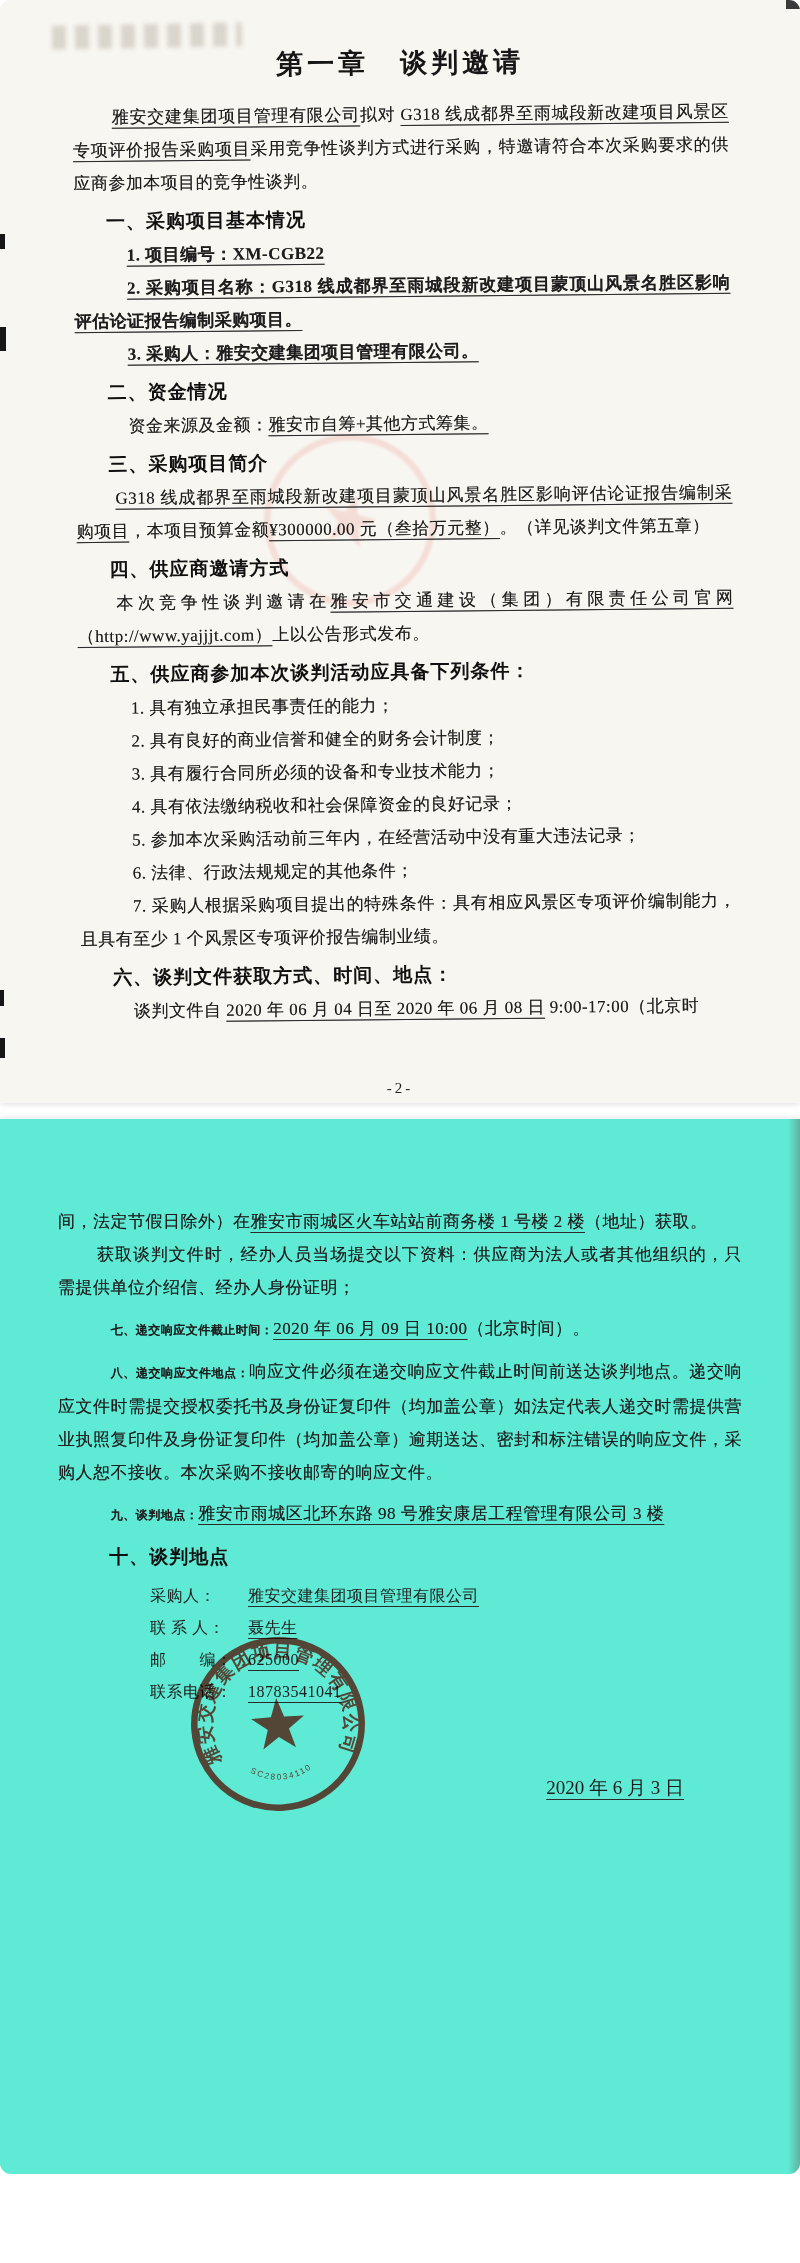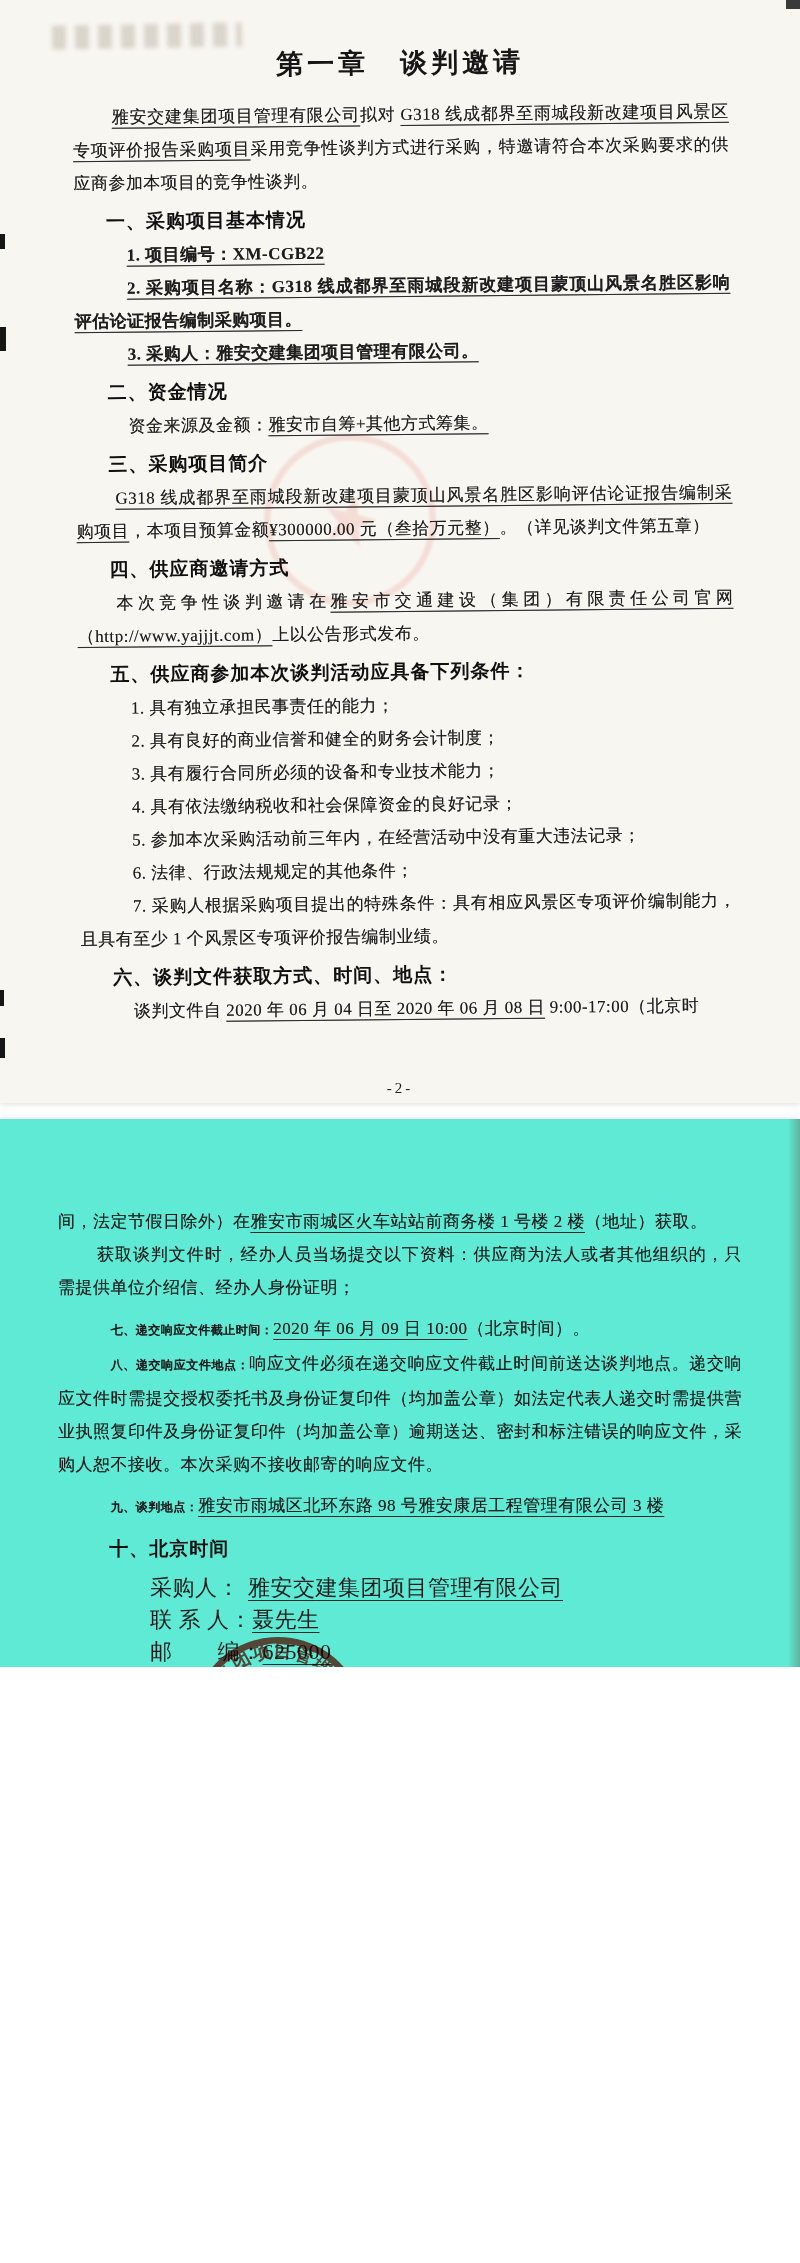--- a/index.html
+++ b/index.html
@@ -1,17 +1,17 @@
 <!DOCTYPE html>
 <html lang="zh"><head>
 <meta charset="utf-8">
 <style>
   html,body{margin:0;padding:0;background:#ffffff;}
-  .canvas{position:relative;width:800px;height:1667px;background:#ffffff;overflow:hidden;
-          font-family:"Liberation Serif","DejaVu Serif",serif;}
+  .canvas{position:relative;width:800px;height:2174px;background:#ffffff;overflow:hidden;
+          font-family:"Liberation Serif","DejaVu Serif",serif;border-radius:11px;}
   .page{position:absolute;left:0;width:800px;box-sizing:border-box;}
   .page1{top:0;height:1103px;background:#f8f6f1;padding:0 72px;
          box-shadow:0 2px 5px rgba(0,0,0,.10);}
   .page2{top:1119px;height:1083px;background:#5eead4;padding:86px 58px 0;
          box-shadow:0 -2px 5px rgba(0,0,0,.08);}
   .tilt{transform:rotate(-0.55deg);transform-origin:50% 0;}
 
   .title{margin:44px 0 16px;text-align:center;color:#161616;letter-spacing:4px;
          font-family:"Liberation Sans","DejaVu Sans",sans-serif;font-weight:bold;
          font-size:27px;line-height:38px;}
@@ -24,21 +24,21 @@
   .ind2{text-indent:2.3em;}
   .ind3{text-indent:3.1em;}
   .semib{font-weight:600;}
   .u{text-decoration:underline;text-underline-offset:5px;text-decoration-thickness:1px;
      text-decoration-color:#2a2a2a;}
   .b{font-family:"Liberation Sans","DejaVu Sans",sans-serif;font-weight:bold;font-size:12px;}
   .pageno{position:absolute;bottom:6px;left:0;right:0;text-align:center;
           font-size:15px;letter-spacing:3px;color:#222;}
 
   .contact{margin-top:6px;padding-left:92px;}
-  .crow{font-size:22px;line-height:32px;color:#1d1d1d;letter-spacing:.5px;}
+  .crow{font-size:16px;line-height:32px;color:#1d1d1d;letter-spacing:.5px;}
   .clabel{display:inline-block;min-width:98px;}
   .date{margin:64px 58px 0 0;text-align:right;font-size:19px;line-height:32px;color:#1d1d1d;}
 
   .seal{position:absolute;pointer-events:none;}
   .seal.main{left:185px;top:512px;width:186px;height:186px;color:#de3326;
              opacity:.88;mix-blend-mode:multiply;transform:rotate(-4deg);}
   .seal.ghost{left:258px;top:428px;width:184px;height:184px;color:#e05545;
               opacity:.15;transform:rotate(14deg);filter:blur(1px);}
   .seal circle{stroke:currentColor;fill:none;}
   .seal polygon{fill:currentColor;}
@@ -106,24 +106,24 @@
     </div>
 
     <div class="pageno">-2-</div>
   </section>
 
   <section class="page page2">
     <p class="para"><span>间，法定节假日除外）在</span><span class="u">雅安市雨城区火车站站前商务楼 1 号楼 2 楼</span><span>（地址）获取。</span></p>
     <p class="para ind2">获取谈判文件时，经办人员当场提交以下资料：供应商为法人或者其他组织的，只需提供单位介绍信、经办人身份证明；</p>
 
     <p class="para ind3" style="margin-top:8px"><span class="b">七、递交响应文件截止时间：</span><span class="u">2020 年 06 月 09 日 10:00</span><span>（北京时间）。</span></p>
-    <p class="para ind3" style=""><span class="b">八、递交响应文件地点：</span><span>响应文件必须在递交响应文件截止时间前送达谈判地点。递交响应文件时需提交授权委托书及身份证复印件（均加盖公章）如法定代表人递交时需提供营业执照复印件及身份证复印件（均加盖公章）逾期送达、密封和标注错误的响应文件，采购人恕不接收。本次采购不接收邮寄的响应文件。</span></p>
+    <p class="para ind3" style="margin-top:8px"><span class="b">八、递交响应文件地点：</span><span>响应文件必须在递交响应文件截止时间前送达谈判地点。递交响应文件时需提交授权委托书及身份证复印件（均加盖公章）如法定代表人递交时需提供营业执照复印件及身份证复印件（均加盖公章）逾期送达、密封和标注错误的响应文件，采购人恕不接收。本次采购不接收邮寄的响应文件。</span></p>
     <p class="para ind3" style="margin-top:8px"><span class="b">九、谈判地点：</span><span class="u">雅安市雨城区北环东路 98 号雅安康居工程管理有限公司 3 楼</span></p>
 
-    <h2 class="sech sech-p2" style="margin-top:8px">十、北京时间</h2>
+    <h2 class="sech sech-p2" style="margin-top:8px">十、谈判地点</h2>
 
     <div class="contact">
       <div class="crow">
         <span class="clabel">采购人：</span><span class="u">雅安交建集团项目管理有限公司</span>
       </div>
       <div class="crow">
         <span class="clabel">联 系 人：</span><span class="u">聂先生</span>
       </div>
       <div class="crow">
         <span class="clabel">邮　　编：</span><span class="u">625000</span>

